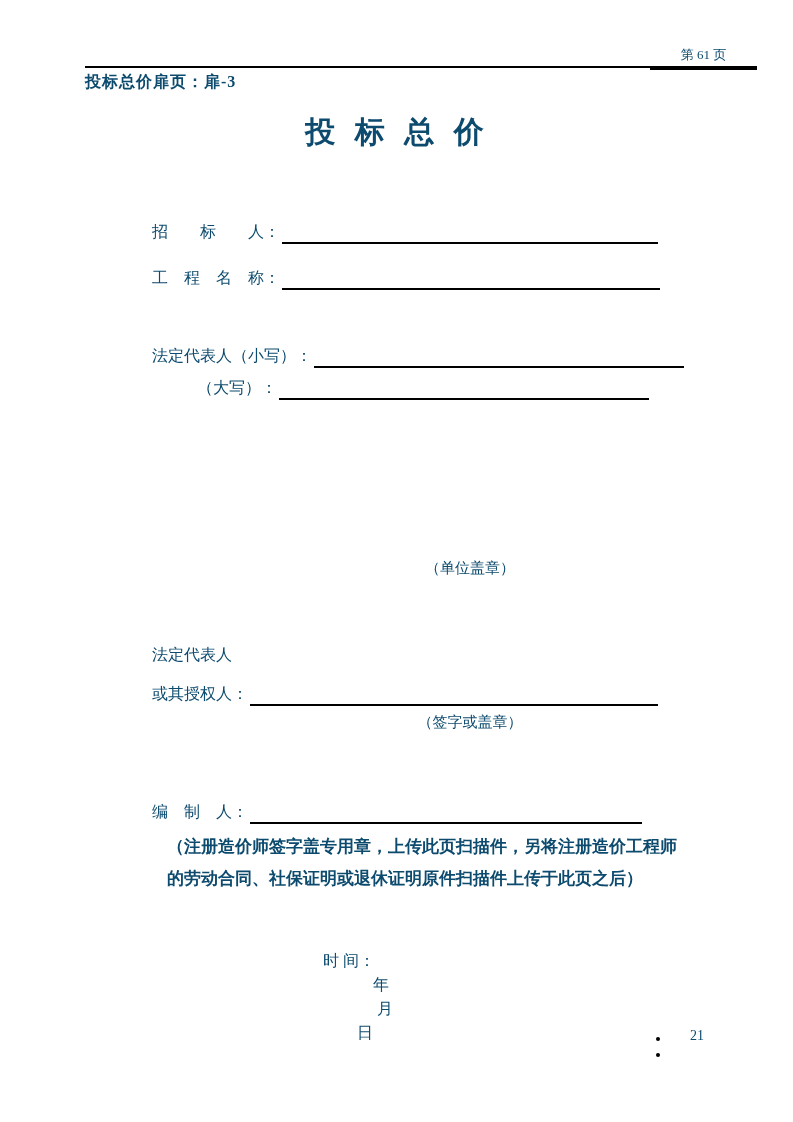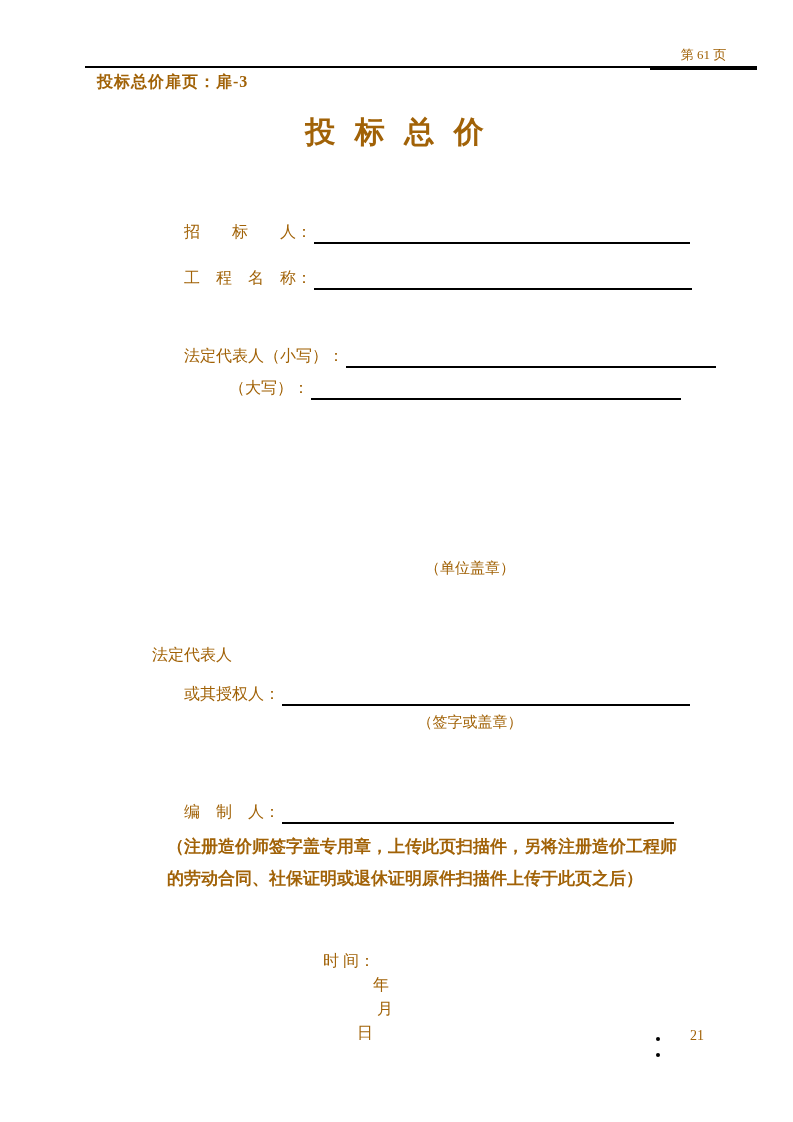--- a/index.html
+++ b/index.html
@@ -2,49 +2,49 @@
 <html><head>
 <meta charset="utf-8">
 <style>
   html,body{margin:0;padding:0;background:#888;}
   .page{
     position:relative;
     width:793px;height:1122px;
     margin:0 auto;
     background:#ffffff;
     font-family:"Liberation Serif","DejaVu Serif",serif;
-    color:#a16207;
+    color:#0c4a6e;
     overflow:hidden;
   }
   
   .top-rule{
     position:absolute;left:85px;top:66px;width:672px;height:0;
     border-top:2px solid #000;
   }
   .pagenum{
     position:absolute;left:650px;top:44px;width:107px;height:24px;
     font-size:13px;text-align:center;line-height:22px;
     border-bottom:2px solid #000;
   }
   .formcode{
     position:absolute;left:85px;top:72px;
-    font-size:16px;font-weight:bold;letter-spacing:1px;margin-left:12px;
+    font-size:16px;font-weight:bold;letter-spacing:1px;
   }
   
   .title{
     position:absolute;left:0;top:112px;width:793px;margin:0;
     font-size:30px;font-weight:bold;text-align:center;
     letter-spacing:4px;word-spacing:4px;
   }
   
   .row{
     position:absolute;display:flex;align-items:flex-end;
     font-size:16px;line-height:24px;white-space:pre;
   }
-  .lbl{display:inline-block;margin-left:32px;}
+  .lbl{display:inline-block;}
   .line{
     display:inline-block;height:24px;margin-left:2px;
     border-bottom:2px solid #000;
   }
   .w376{width:376px}.w378{width:378px}.w370{width:370px}
   .w408{width:408px}.w392{width:392px}
   .r1{left:152px;top:218px}
   .r2{left:152px;top:264px}
   .r3{left:152px;top:342px}
   .r4{left:197px;top:374px}

